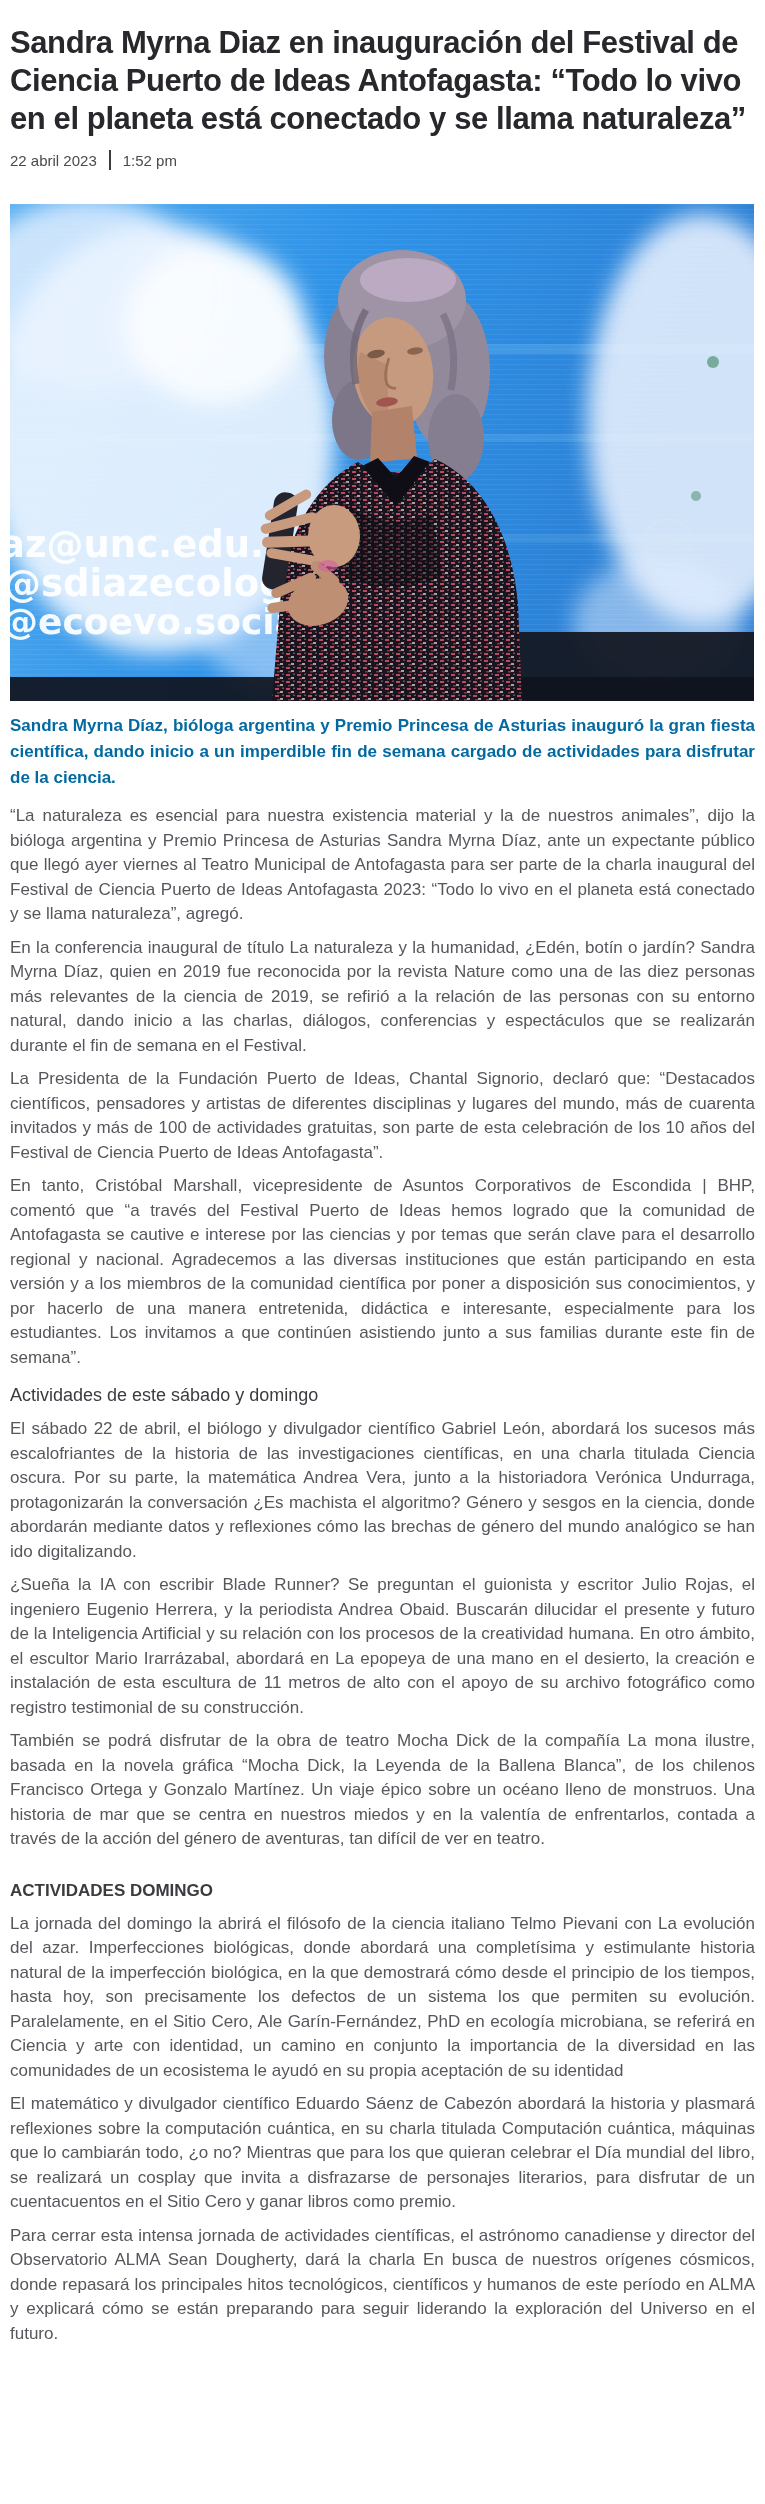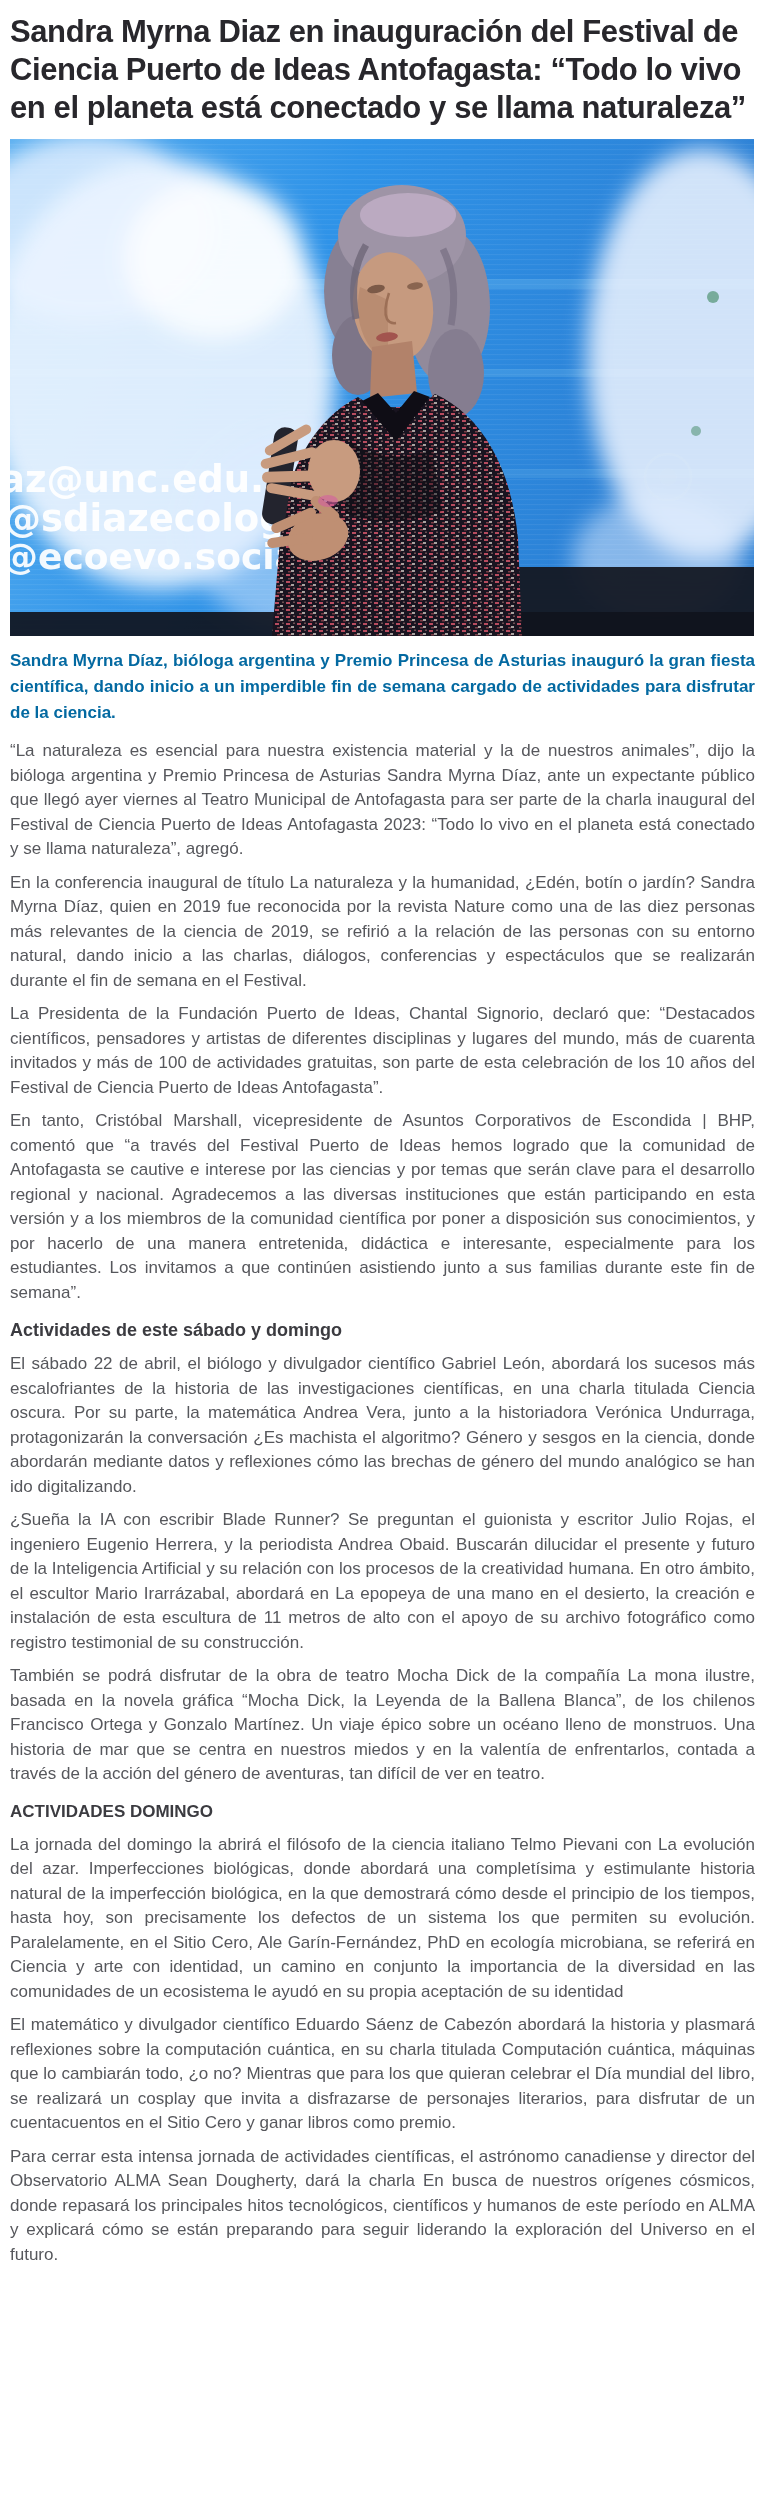--- a/index.html
+++ b/index.html
@@ -1,17 +1,17 @@
 <!DOCTYPE html>
 <html lang="es"><head>
 <meta charset="utf-8">
 <style>
   html, body { margin: 0; padding: 0; background: #ffffff; }
   body { width: 765px; font-family: "Liberation Sans", sans-serif; }
-  .page { padding: 11px 10px 12px 10px; }
+  .page { padding: 22px 10px 12px 10px; }
 
   h1.title {
     margin: 2px 0 12px 0;
     font-size: 31px;
     line-height: 38px;
     font-weight: 800;
     letter-spacing: -0.4px;
     color: #28272c;
   }
 
@@ -44,38 +44,43 @@
   p.body {
     color: #56575c;
     font-size: 17px;
     line-height: 24.5px;
     text-align: justify;
     margin: 0 0 9px 0;
   }
 
   h2.sub {
     font-size: 18px;
-    font-weight: bold;
+    font-weight: normal;
     color: #3b3b40;
     margin: 15px 0 11px 0;
   }
   h3.sub2 {
     font-size: 17px;
     font-weight: bold;
     color: #3b3b40;
-    margin: 15px 0 11px 0;
+    margin: 29px 0 11px 0;
   }
 </style>
 </head>
 <body>
 
 <main class="page">
 
   <h1 class="title">Sandra Myrna Diaz en inauguración del Festival de Ciencia Puerto de Ideas Antofagasta: “Todo lo vivo en el planeta está conectado y se llama naturaleza”</h1>
 
+  <div class="meta">
+    <span>22 abril 2023</span>
+    <span class="sep"></span>
+    <span>1:52 pm</span>
+  </div>
 
   <figure class="hero">
     <svg viewBox="0 0 744 497" width="744" height="497" xmlns="http://www.w3.org/2000/svg">
       <defs>
         <linearGradient id="sky" x1="0" y1="0" x2="1" y2="0.25">
           <stop offset="0" stop-color="#54acf0"></stop>
           <stop offset="0.45" stop-color="#2f93e8"></stop>
           <stop offset="1" stop-color="#2b7fd4"></stop>
         </linearGradient>
         <filter id="soft" x="-50%" y="-50%" width="200%" height="200%">

